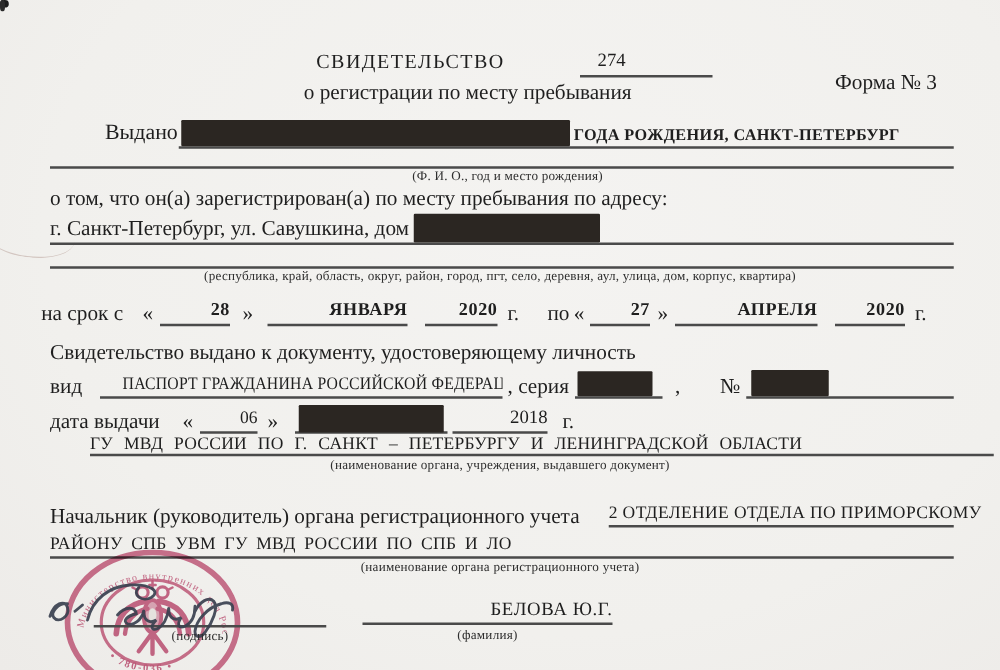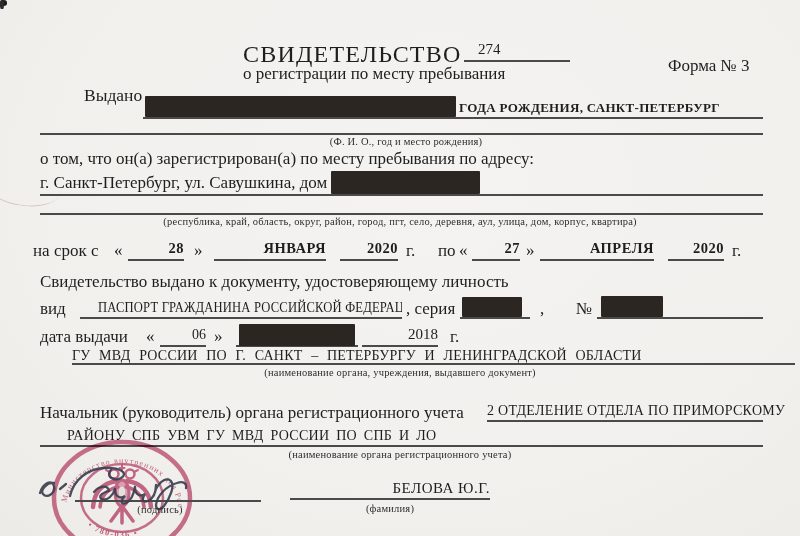--- a/index.html
+++ b/index.html
@@ -25,27 +25,27 @@
 <body>
 
 <div id="doc">
 
   <div class="abs" style="left:0;top:10;width:7px;height:6px;background:#1c1c1c;border-radius:45%;"></div>
   <div class="abs" style="left:0;top:34;width:4px;height:9px;background:#2b2b2b;border-radius:40%;"></div>
   <div class="abs" style="left:-12px;top:172px;width:72px;height:34px;border-bottom:1px solid #cdbeb8;border-radius:50%;transform:rotate(7deg);opacity:.8;"></div>
 
   <div class="abs t17" style="left:668px;top:10px;margin-top:46px;">Форма № 3</div>
 
-  <div class="abs" style="left:243px;top:41px;font-size:24px;letter-spacing:1.2px;">СВИДЕТЕЛЬСТВО</div>
+  <div class="abs" style="left:253px;top:41px;font-size:16px;letter-spacing:1.2px;">СВИДЕТЕЛЬСТВО</div>
   <div class="abs cell" style="left:464px;top:40px;width:106px;height:22px;text-align:left;">
     <span style="font-size:15px;padding-left:14px;">274</span>
   </div>
   <div class="abs t17" style="left:243px;top:64px;">о регистрации по месту пребывания</div>
 
-  <div class="abs" style="left:84px;top:85px;font-size:17.5px;">Выдано</div>
+  <div class="abs" style="left:84px;top:95px;font-size:17.5px;">Выдано</div>
   <div class="abs uline" style="left:143px;top:95px;width:620px;height:24px;"></div>
   <div class="abs redact" style="left:145px;top:96px;width:311px;height:21px;"></div>
   <div class="abs boldcaps" style="left:459px;top:100px;">ГОДА РОЖДЕНИЯ, САНКТ-ПЕТЕРБУРГ</div>
   <div class="abs" style="left:40px;top:133px;width:723px;border-top:2px solid #4a4a4a;"></div>
   <div class="abs cap" style="left:256px;top:136px;width:300px;">(Ф. И. О., год и место рождения)</div>
 
   <div class="abs t17" style="left:40px;top:149px;">о том, что он(а) зарегистрирован(а) по месту пребывания по адресу:</div>
   <div class="abs uline" style="left:40px;top:172px;width:723px;height:24px;"></div>
   <div class="abs t17" style="left:40px;top:173px;">г. Санкт-Петербург, ул. Савушкина, дом</div>
   <div class="abs redact" style="left:331px;top:171px;width:149px;height:23px;"></div>
@@ -93,21 +93,21 @@
   <div class="abs uline nowrap" style="left:24px;top:346px;width:723px;height:19px;margin-left:48px;">
     <span class="t14" style="word-spacing:5px;letter-spacing:.2px;">ГУ МВД РОССИИ ПО Г. САНКТ – ПЕТЕРБУРГУ И ЛЕНИНГРАДСКОЙ ОБЛАСТИ</span>
   </div>
   <div class="abs t17" style="left:40px;top:403px;">Начальник (руководитель) органа регистрационного учета</div>
 
   <div class="abs cap" style="left:90px;top:367px;width:620px;">(наименование органа, учреждения, выдавшего документ)</div>
   <div class="abs uline nowrap" style="left:487px;top:401px;width:276px;height:21px;">
     <span class="t14" style="letter-spacing:.3px;">2 ОТДЕЛЕНИЕ ОТДЕЛА  ПО ПРИМОРСКОМУ</span>
   </div>
   <div class="abs uline nowrap" style="left:40px;top:426px;width:723px;height:21px;">
-    <span class="t14" style="word-spacing:3px;letter-spacing:.3px;margin-left:27px;">РАЙОНУ СПБ УВМ  ГУ  МВД РОССИИ  ПО СПБ  И  ЛО</span>
+    <span class="t14" style="word-spacing:3px;letter-spacing:.3px;">РАЙОНУ СПБ УВМ  ГУ  МВД РОССИИ  ПО СПБ  И  ЛО</span>
   </div>
   <div class="abs cap" style="left:90px;top:449px;width:620px;">(наименование органа регистрационного учета)</div>
 
   <svg class="abs" width="240" height="111" viewBox="0 0 240 111" style="left:20px;top:425px;mix-blend-mode:multiply;opacity:.93;filter:blur(.3px);">
     <g stroke="#c44f76" fill="none">
       <ellipse cx="102" cy="73" rx="68" ry="56" stroke-width="4.5" opacity=".85"></ellipse>
       <ellipse cx="102" cy="73" rx="41" ry="34" stroke-width="2.5" opacity=".85"></ellipse>
     </g>
     <defs>
       <path id="ringTop" d="M 46 84 A 55 45 0 1 1 158 84"></path>

